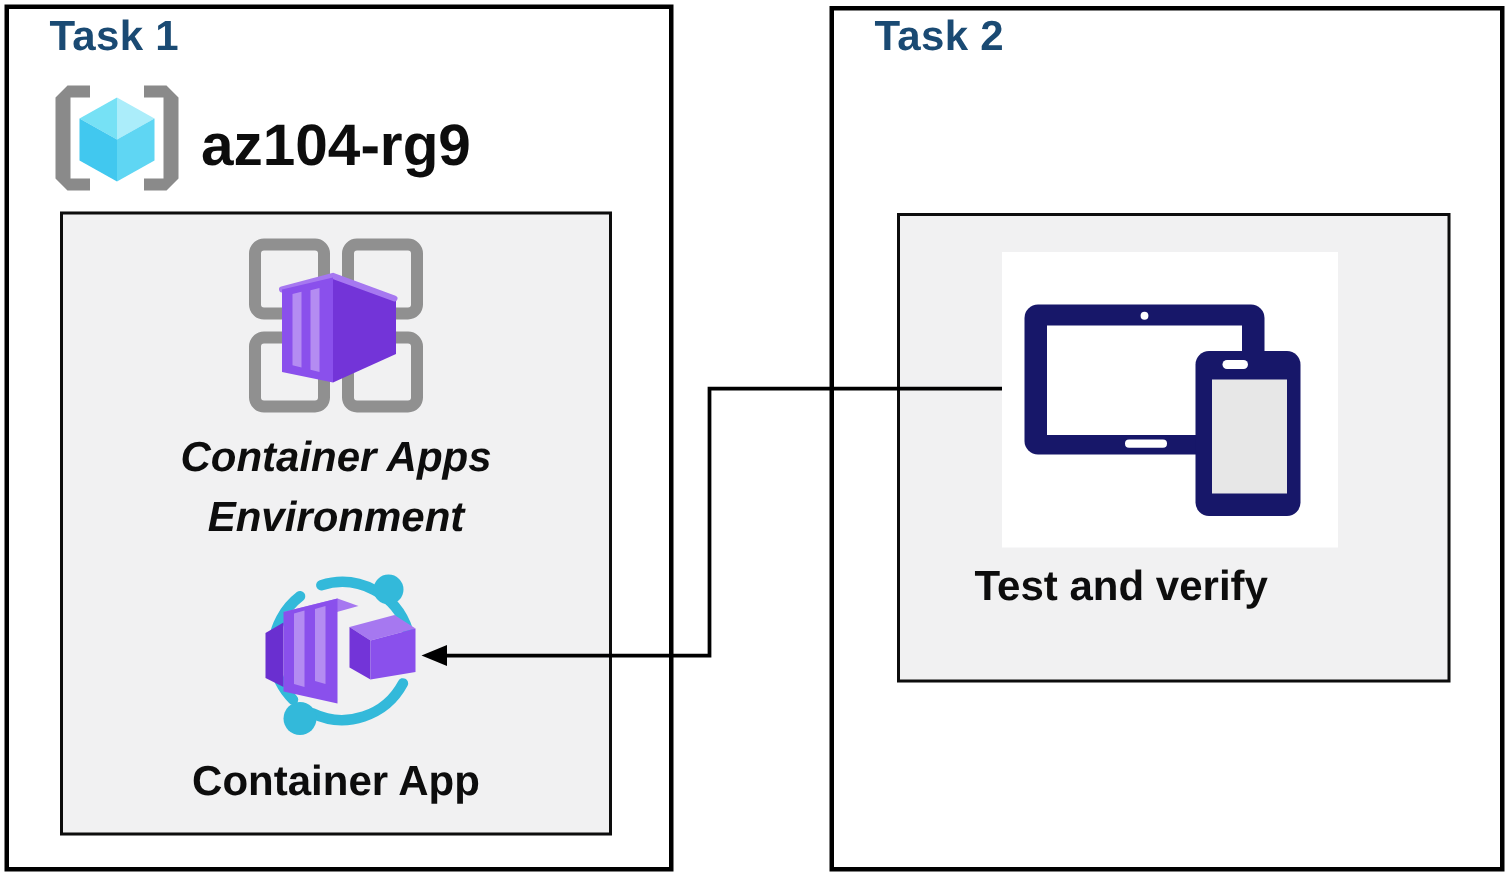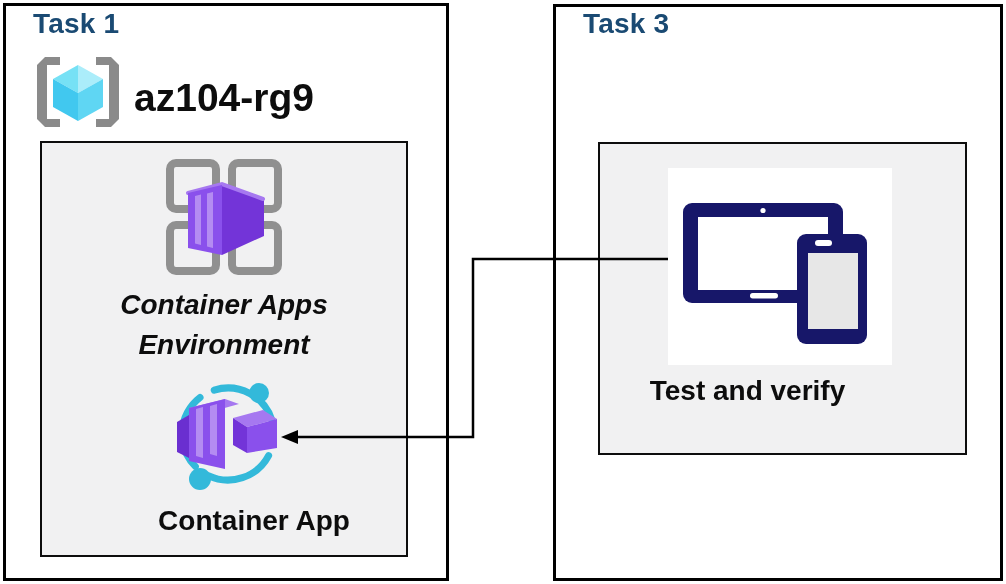--- a/index.html
+++ b/index.html
@@ -91,25 +91,25 @@
       <polygon class="f-ptop" points="24,34 60,25 74,30 38,40"></polygon>
       <polygon class="f-pfront" points="24,34 60,25 60,95 24,87"></polygon>
       <polygon class="f-pstripe" points="31,35 38,33 38,84 31,82"></polygon>
       <polygon class="f-pstripe" points="45,32 52,30 52,82 45,80"></polygon>
       <polygon class="f-ptop" points="68,44 98,36 112,45 82,53"></polygon>
       <polygon class="f-pside" points="68,44 82,53 82,79 68,71"></polygon>
       <polygon class="f-pfront" points="82,53 112,45 112,74 82,79"></polygon>
     </g>
   </svg>
 
-  <div class="abs big-label" style="left:40px;top:501px;width:368px;padding-left:30px;">Container App</div>
+  <div class="abs big-label" style="left:40px;top:501px;width:368px;">Container App</div>
 
   <div class="abs task-box" style="left:553px;top:4px;width:450px;height:577px;"></div>
 
-  <div class="abs task-title" style="left:583px;top:8px;">Task 3</div>
+  <div class="abs task-title" style="left:583px;top:8px;">Task 2</div>
 
   <div class="abs panel" style="left:598px;top:142px;width:369px;height:313px;"></div>
 
   <div class="abs plate" style="left:668px;top:168px;width:224px;height:197px;"></div>
 
   <svg class="abs" style="left:668px;top:168px;" width="224" height="197" viewBox="0 0 224 197" aria-hidden="true">
     <g>
       <rect class="f-navy" x="15" y="35" width="160" height="100" rx="9"></rect>
       <rect class="f-white" x="30" y="49" width="130" height="73"></rect>
       <circle class="f-white" cx="95" cy="42.5" r="2.6"></circle>

